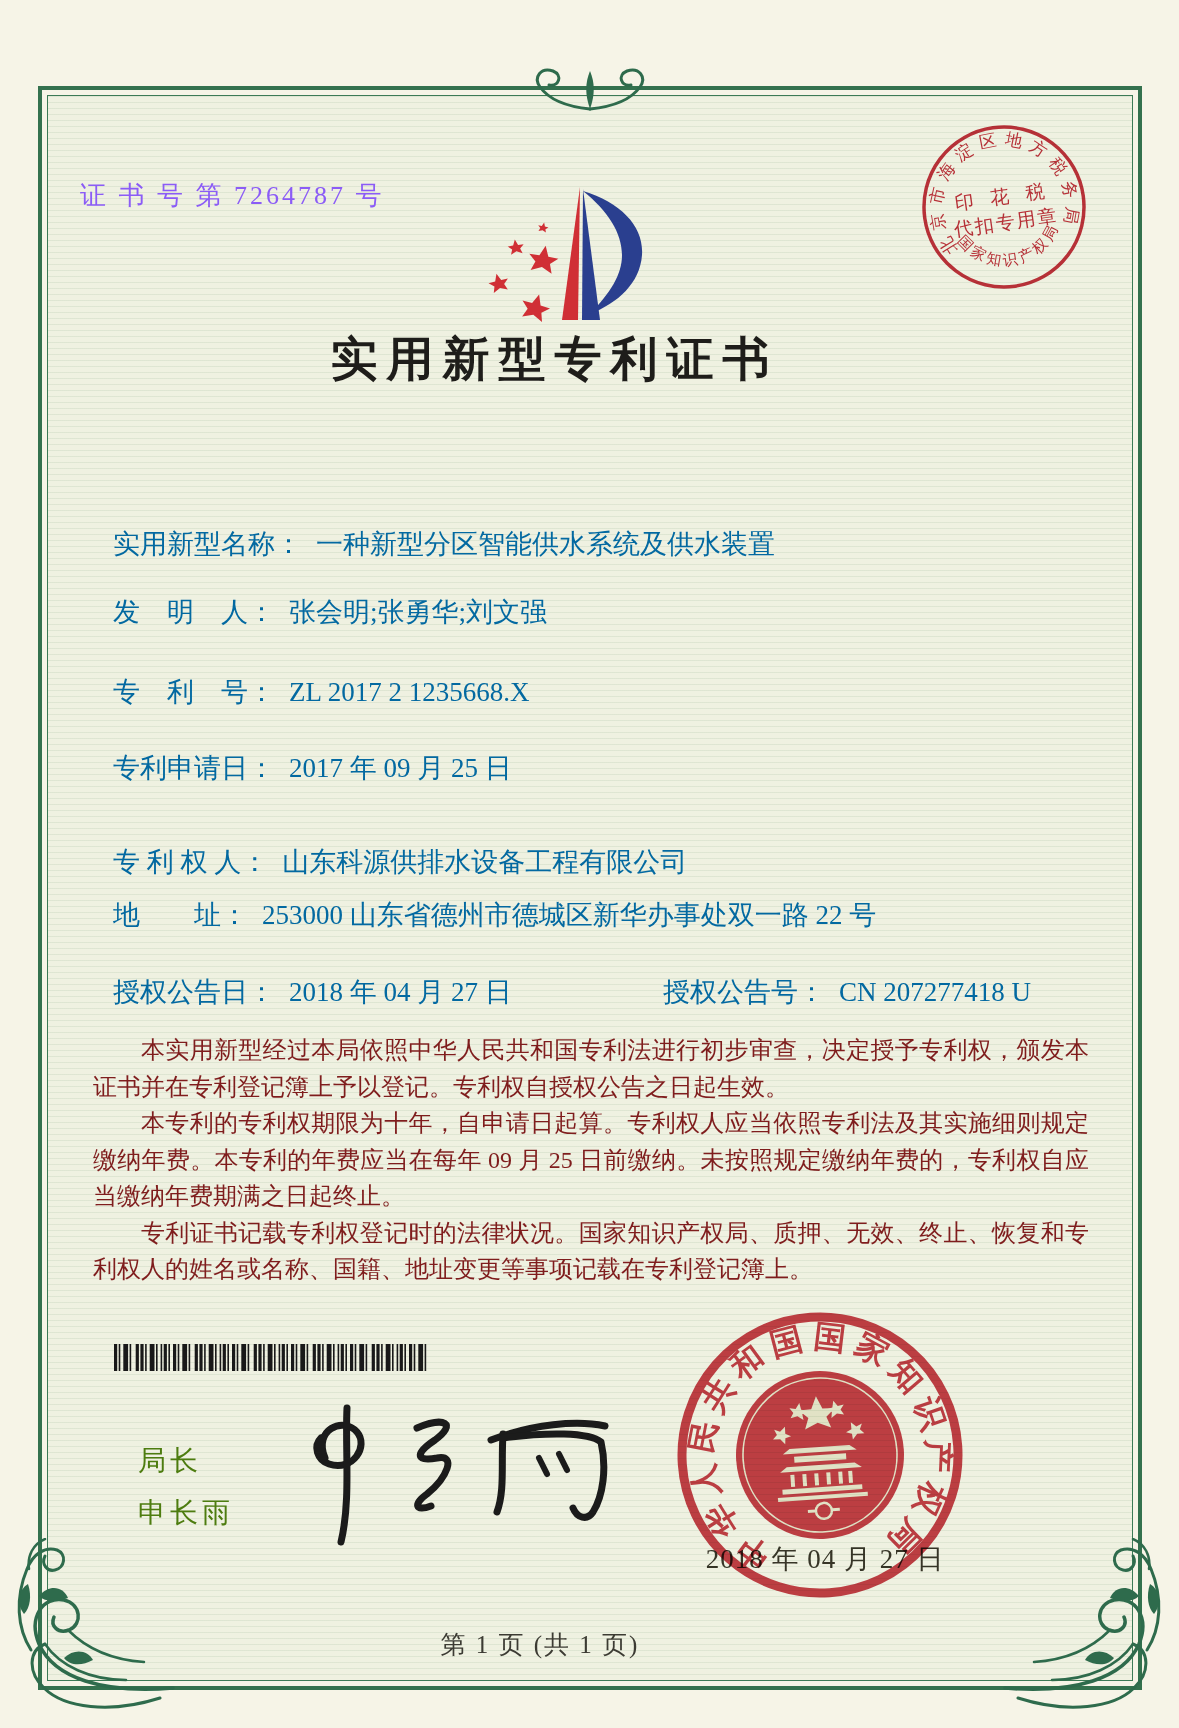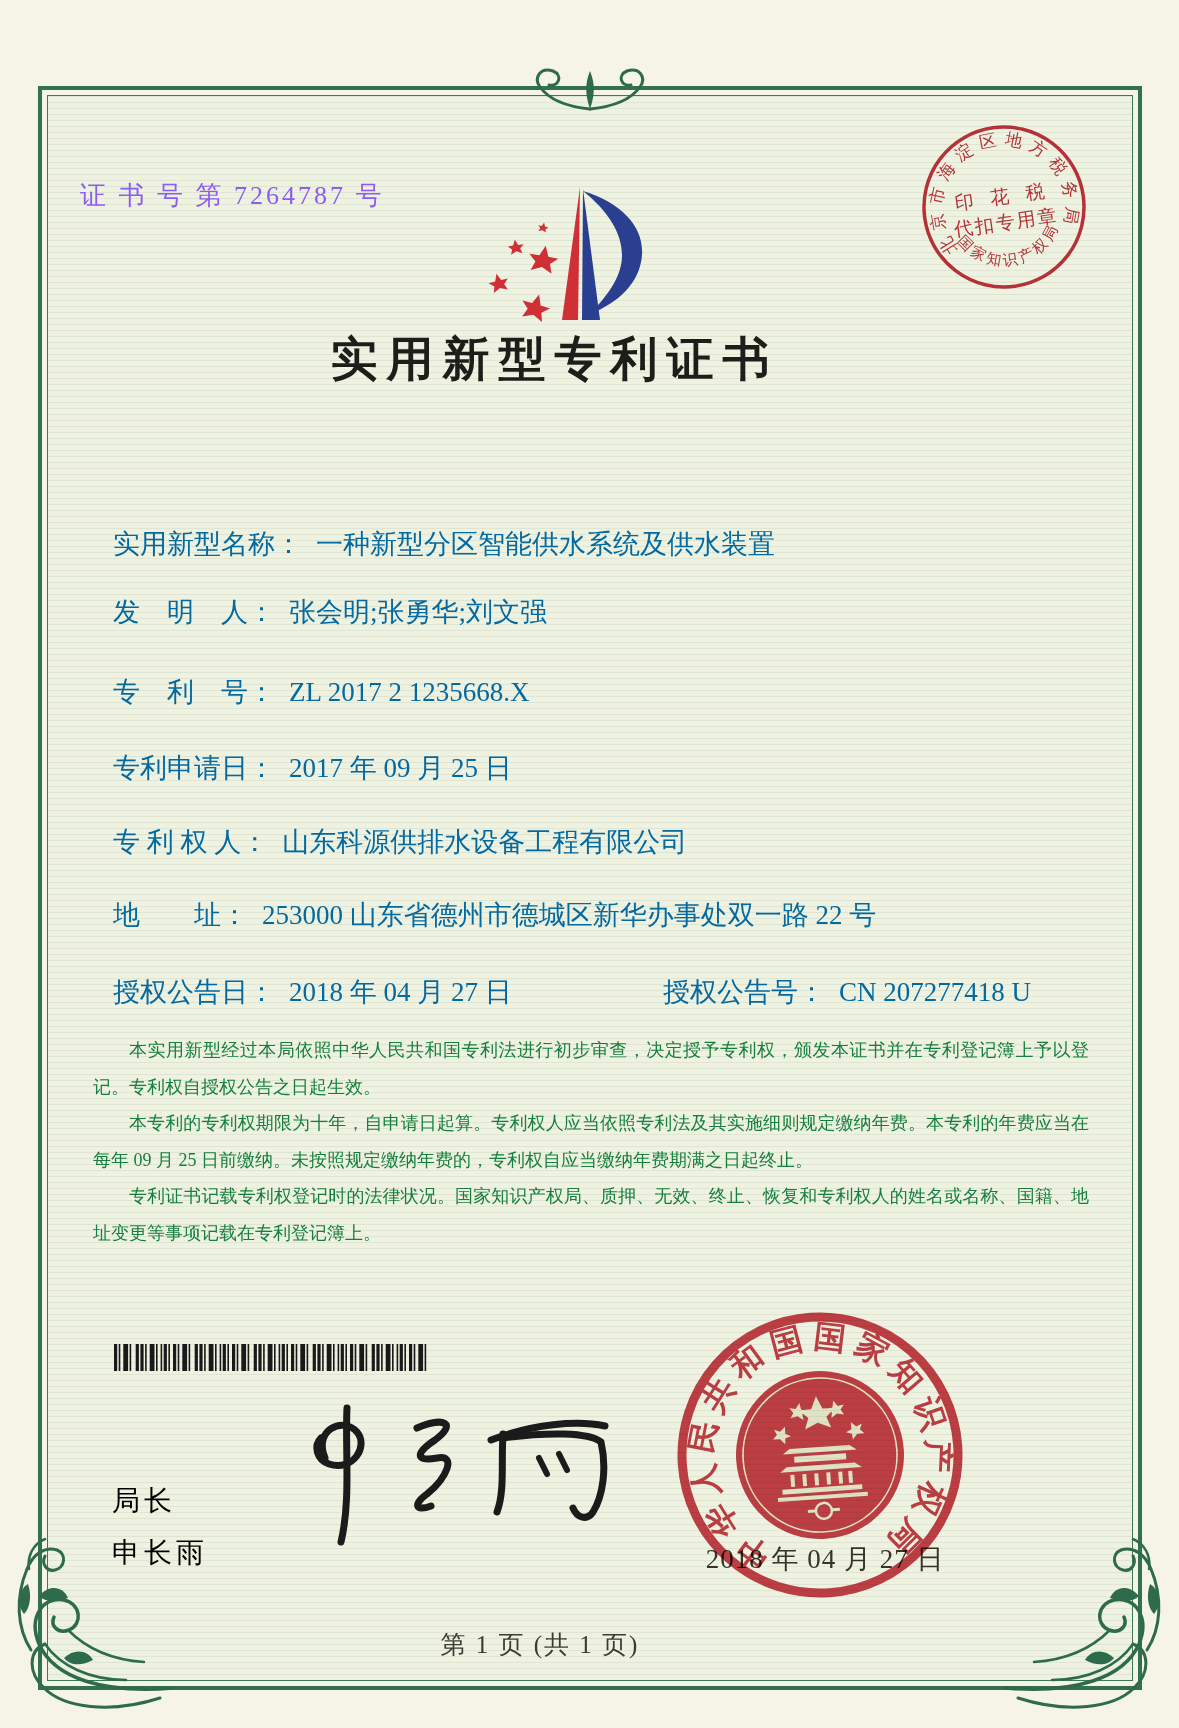--- a/index.html
+++ b/index.html
@@ -25,25 +25,25 @@
   .abs{position:absolute;}
   .cert-no{left:80px;top:178px;font-size:26px;letter-spacing:3px;color:#8b5cf6;}
   .title{
     left:0;right:70px;top:328px;text-align:center;
     font-size:47px;font-weight:600;letter-spacing:9px;color:#1e1d1a;
   }
   .frow{left:113px;font-size:27px;white-space:nowrap;color:#0369a1;}
   .frow .lab{display:inline-block;}
   .frow .val{display:inline-block;margin-left:14px;}
   .paras{
-    left:93px;top:1032px;width:996px;font-size:18px;line-height:36.5px;
-    text-align:justify;color:#15803d;
+    left:93px;top:1032px;width:996px;font-size:24px;line-height:36.5px;
+    text-align:justify;color:#7f1d1d;
   }
   .paras p{margin:0;text-indent:2em;}
-  .signer{left:112px;font-size:28px;letter-spacing:4px;color:#000000;margin-top:40px;}
+  .signer{left:138px;font-size:28px;letter-spacing:4px;color:#4d7c0f;}
   .footer{left:380px;top:1628px;width:320px;text-align:center;font-size:25px;
     letter-spacing:2px;color:#3c3b33;}
   .seal-date{
     left:685px;top:1541px;width:280px;text-align:center;font-size:27px;
     letter-spacing:1px;color:#3a382c;z-index:6;mix-blend-mode:multiply;
   }
   .stamp{mix-blend-mode:multiply;}
   svg text{font-family:"Liberation Serif","DejaVu Serif",serif;}
 </style>
 </head>
@@ -129,21 +129,21 @@
   </div>
   <div class="abs frow" style="top:564px;margin-top:30px;">
     <span class="lab">发　明　人：</span><span class="val">张会明;张勇华;刘文强</span>
   </div>
   <div class="abs frow" style="top:674px;text-align:right;">
     <span class="lab">专　利　号：</span><span class="val">ZL 2017 2 1235668.X</span>
   </div>
   <div class="abs frow" style="top:750px;">
     <span class="lab">专利申请日：</span><span class="val">2017 年 09 月 25 日</span>
   </div>
-  <div class="abs frow" style="top:824px;">
+  <div class="abs frow" style="top:844px;">
     <span class="lab">专 利 权 人：</span><span class="val">山东科源供排水设备工程有限公司</span>
   </div>
   <div class="abs frow" style="top:897px;">
     <span class="lab">地　　址：</span><span class="val">253000 山东省德州市德城区新华办事处双一路 22 号</span>
   </div>
   <div class="abs frow" style="top:974px;">
     <span class="lab">授权公告日：</span><span class="val">2018 年 04 月 27 日</span>
   </div>
   <div class="abs frow" style="top:974px;left:663px;">
     <span class="lab">授权公告号：</span><span class="val">CN 207277418 U</span>

